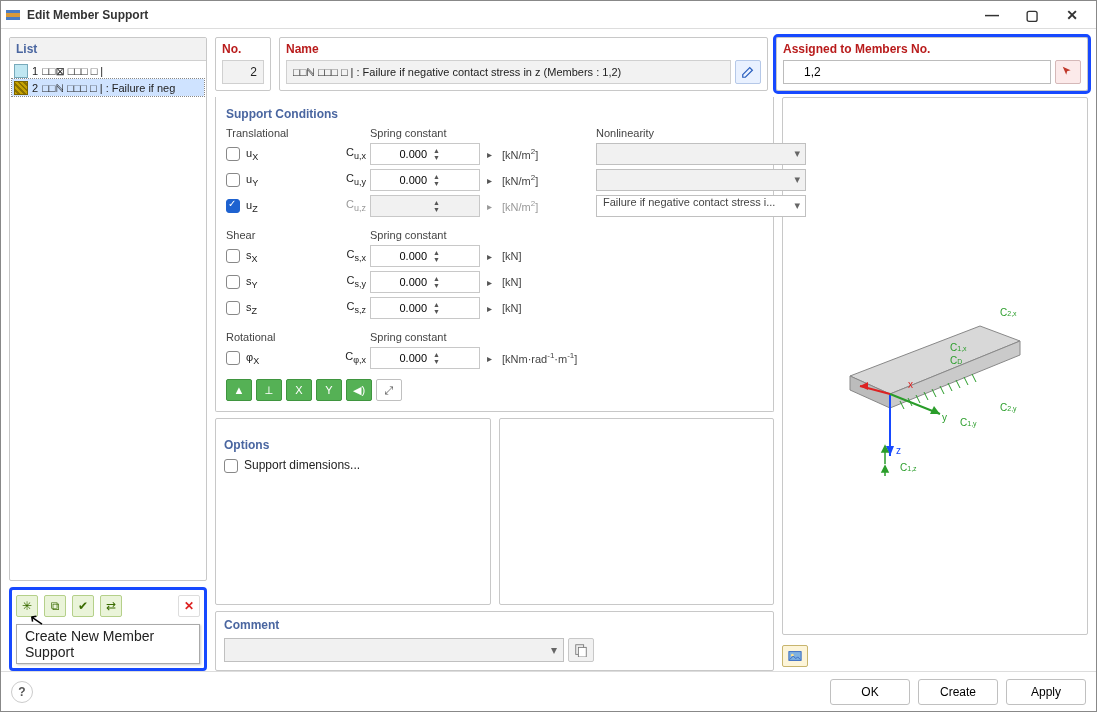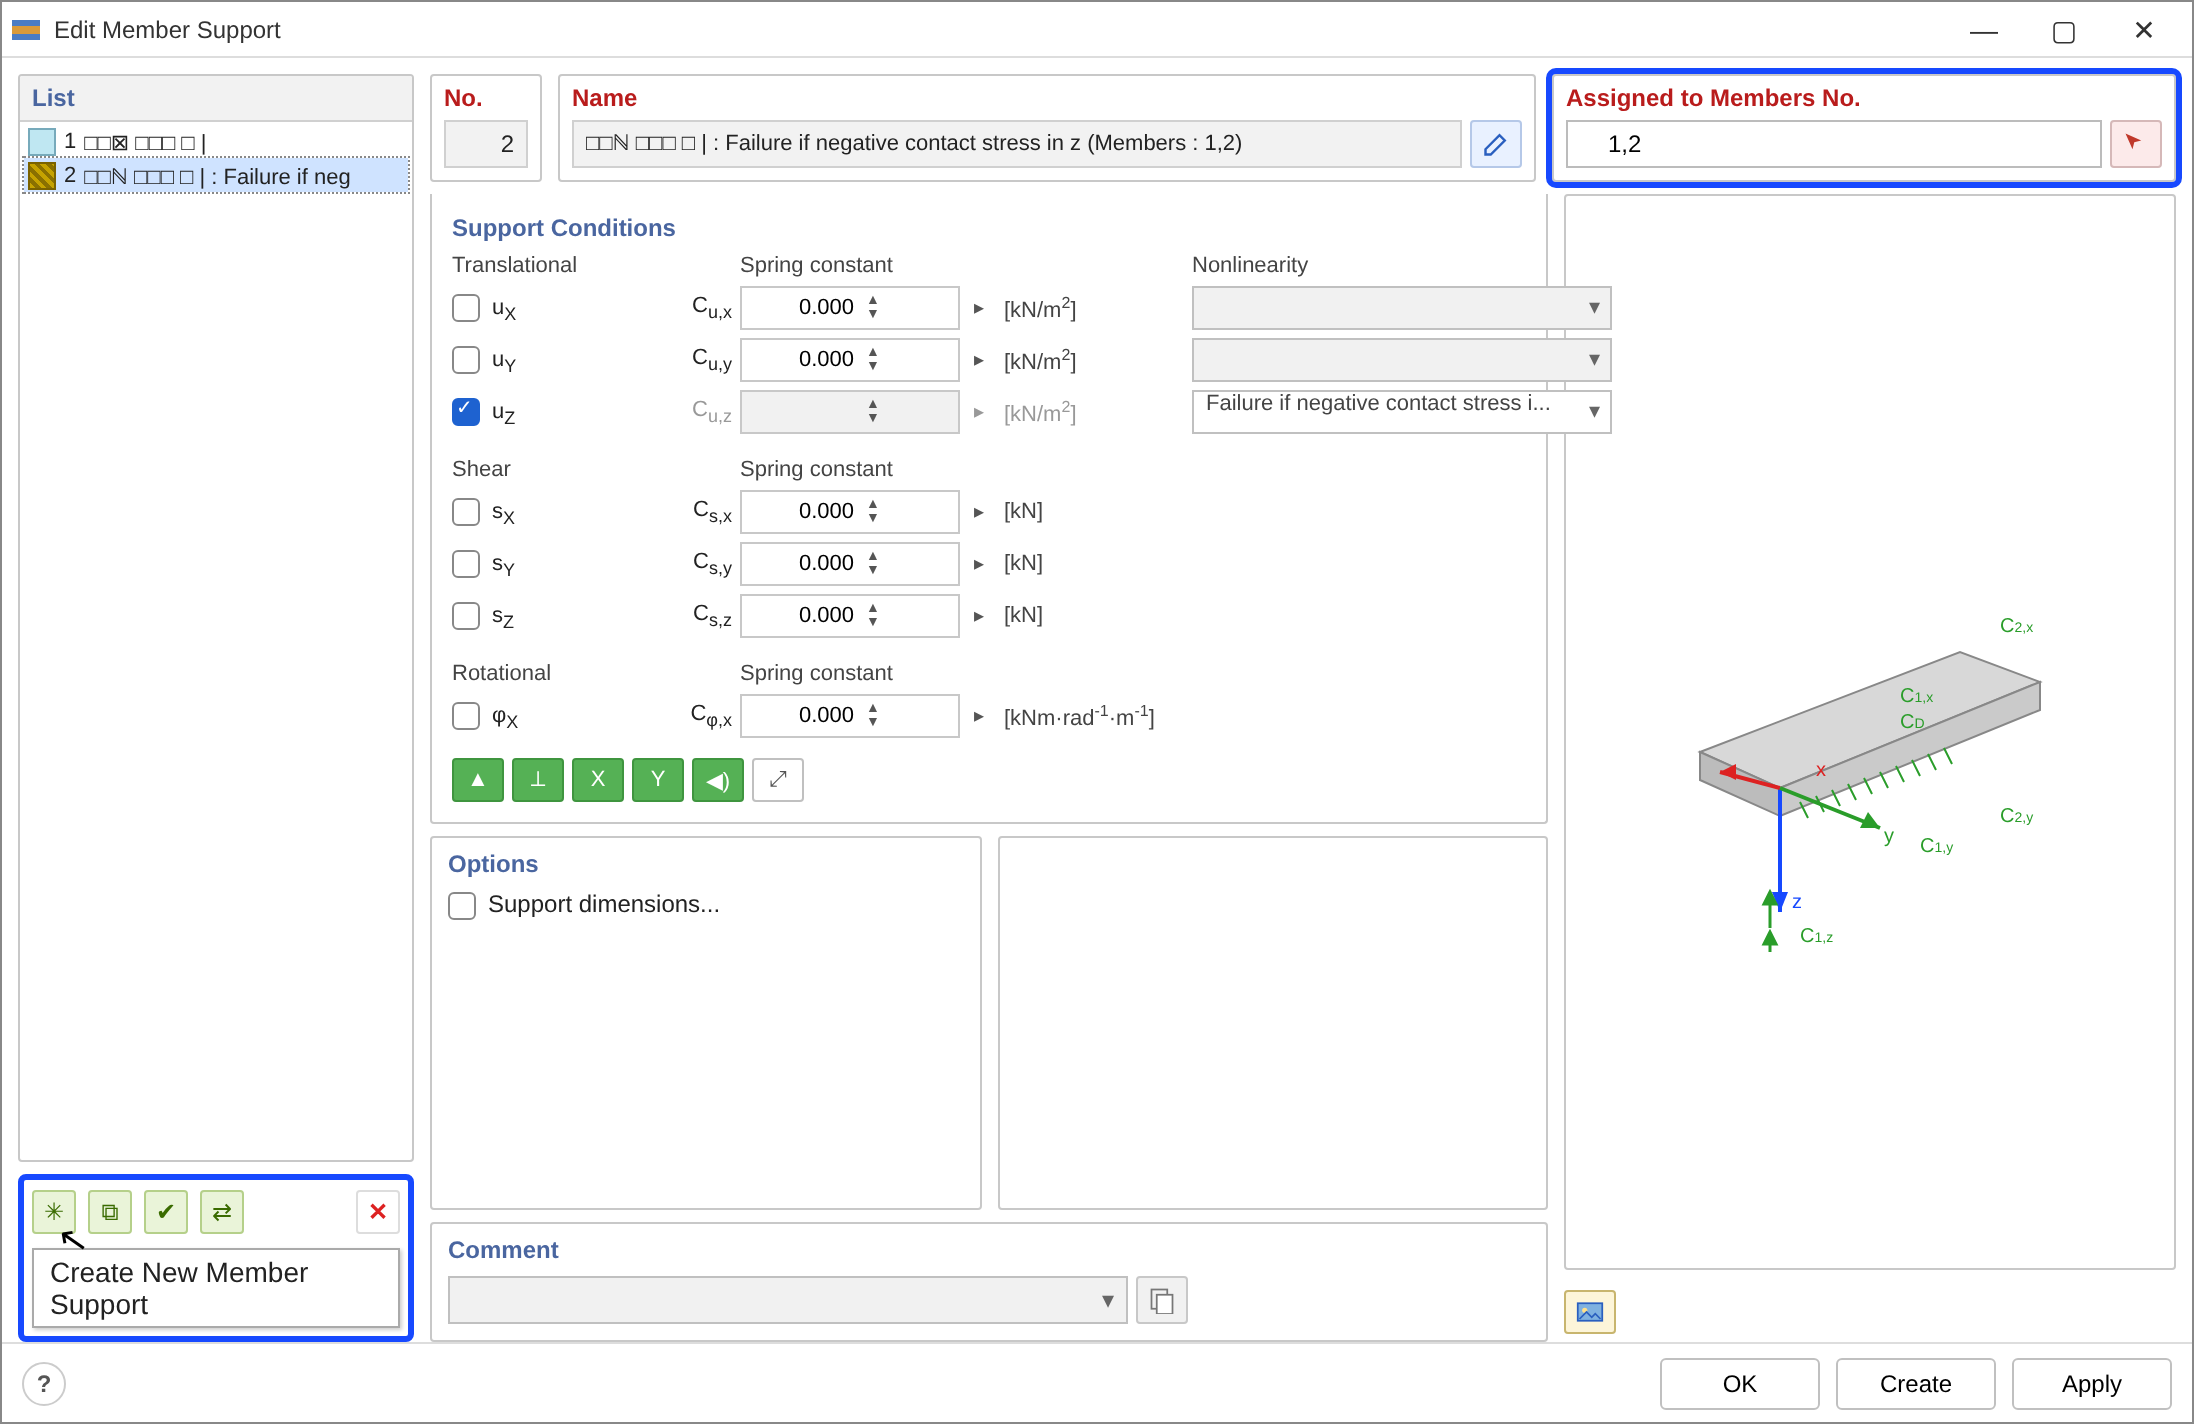--- a/index.html
+++ b/index.html
@@ -1,18 +1,18 @@
 <!DOCTYPE html>
 <html><head>
 <meta charset="utf-8">
 <style>
   * { box-sizing: border-box; font-family: "Segoe UI", Tahoma, sans-serif; }
   body { margin:0; padding:0; background:#fff; font-size:12px; color:#222; }
   .window { width:1097px; height:712px; border:1px solid #888; position:relative; background:#fff; }
-  .titlebar { height:28px; display:flex; align-items:center; padding:0 4px; border-bottom:1px solid #ddd; }
+  .titlebar { height:28px; display:flex; align-items:center; padding:0 4px; border-bottom:1px solid #ddd;font-weight:bold; }
   .titlebar .app-icon { width:16px; height:16px; margin-right:6px; }
   .titlebar .title { flex:1; font-size:12px; color:#333; }
   .titlebar .win-btns { display:flex; }
   .titlebar .win-btn { width:40px; height:26px; display:flex; align-items:center; justify-content:center; font-size:14px; color:#333; }
   .content { position:absolute; top:28px; bottom:40px; left:0; right:0; padding:8px 8px 0 8px; display:flex; gap:8px; }
   .left-pane { width:198px; display:flex; flex-direction:column; }
   .list-panel { flex:1; border:1px solid #c8c8c8; border-radius:2px; display:flex; flex-direction:column; overflow:hidden; }
   .panel-header { background:#f2f2f2; color:#4a66a0; font-weight:600; padding:4px 6px; border-bottom:1px solid #d0d0d0; font-size:12px; }
   .list-body { flex:1; overflow:auto; padding:2px; }
   .list-row { display:flex; align-items:center; gap:4px; padding:1px 2px; white-space:nowrap; overflow:hidden; font-size:11px; }
@@ -60,21 +60,21 @@
   .spin-arrow { font-size:10px; color:#555; padding:0 3px; cursor:pointer; }
   .unit { font-size:11px; color:#444; }
   .unit sup { font-size:8px; }
   .nl-select { width:100%; height:22px; border:1px solid #c0c0c0; background:#f1f1f1; padding:0 18px 0 6px; font-size:11px; color:#444; position:relative; overflow:hidden; text-overflow:ellipsis; white-space:nowrap; }
   .nl-select.active { background:#fff; }
   .nl-select::after { content:"▾"; position:absolute; right:5px; top:3px; color:#666; }
   .view-toolbar { display:flex; gap:4px; margin-top:10px; }
   .view-btn { width:26px; height:22px; background:#55b155; border:1px solid #3f953f; color:#fff; display:flex; align-items:center; justify-content:center; border-radius:2px; font-size:11px; cursor:pointer; }
   .view-btn.grey { background:#fff; border:1px solid #c0c0c0; color:#555; }
   .lower-row { display:flex; gap:8px; flex:1; min-height:0; }
-  .options-panel, .empty-panel { flex:1; border:1px solid #c8c8c8; border-radius:2px; padding:4px 8px; }
+  .options-panel, .empty-panel { flex:1; border:1px solid #c8c8c8; border-radius:2px; padding:17px 8px; }
   .comment-row { display:flex; gap:8px; align-items:start; }
   .comment-panel { flex:1; border:1px solid #c8c8c8; border-radius:2px; padding:4px 8px 8px 8px; }
   .comment-input-row { display:flex; gap:4px; align-items:center; }
   .combo { flex:0 0 340px; height:24px; border:1px solid #c0c0c0; background:#f1f1f1; position:relative; }
   .combo::after { content:"▾"; position:absolute; right:6px; top:4px; color:#666; }
   .preview-panel { flex:1; border:1px solid #c8c8c8; border-radius:2px; display:flex; align-items:center; justify-content:center; background:#fff; }
   .preview-panel img,.preview-panel svg { max-width:100%; }
   .right-bottom { height:30px; display:flex; align-items:center; }
   .right-bottom .icon-btn2 { width:26px; height:22px; border:1px solid #c8b56e; background:#fdf5d9; display:flex; align-items:center; justify-content:center; color:#9c7d12; border-radius:2px; }
   .footer { position:absolute; bottom:0; left:0; right:0; height:40px; display:flex; align-items:center; padding:0 10px; gap:8px; border-top:1px solid #ddd; background:#fff; }

